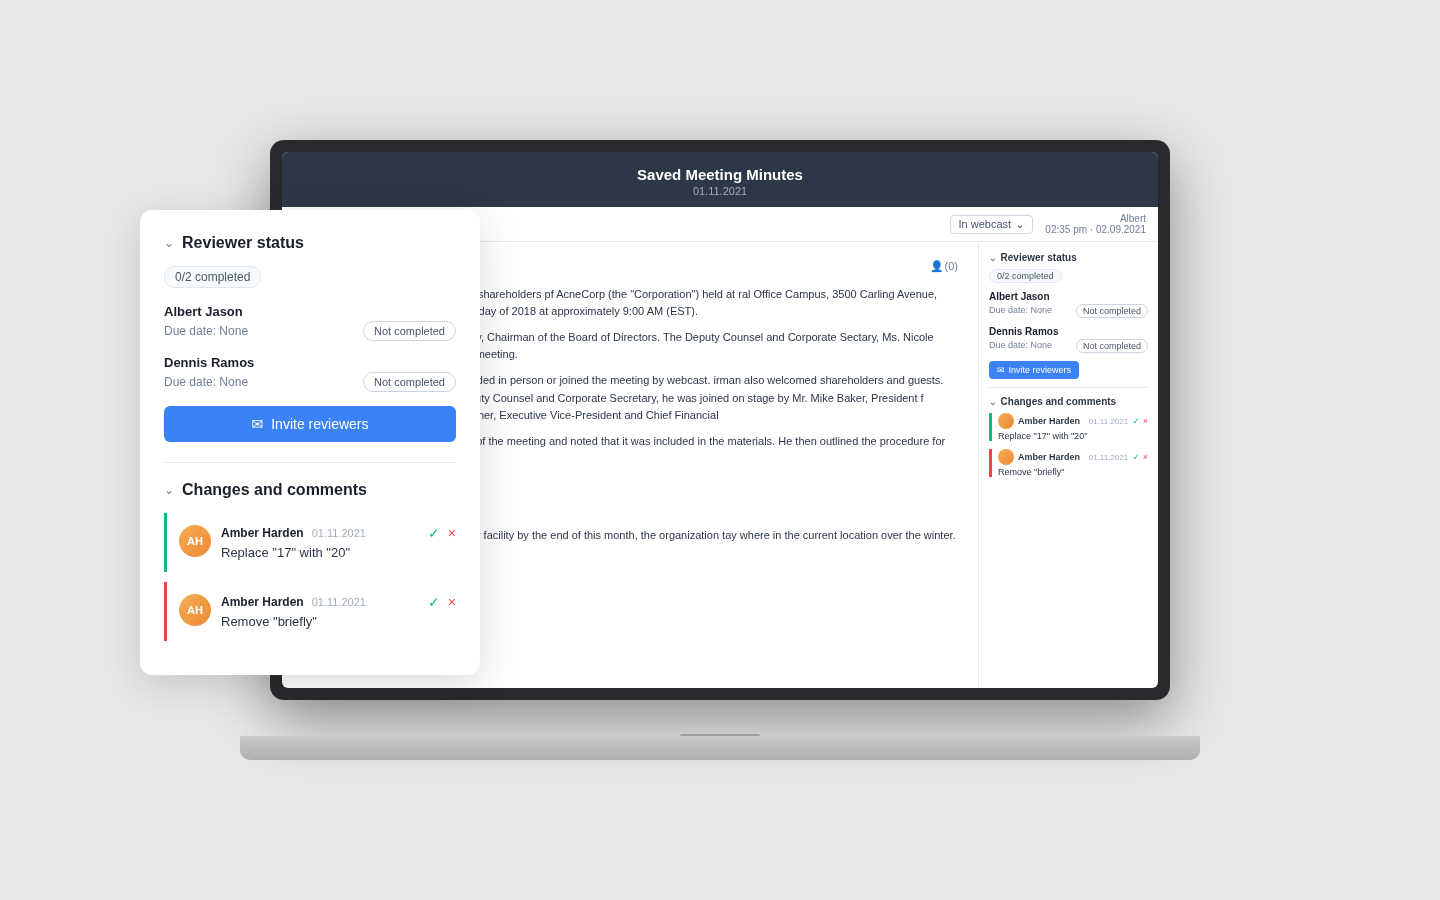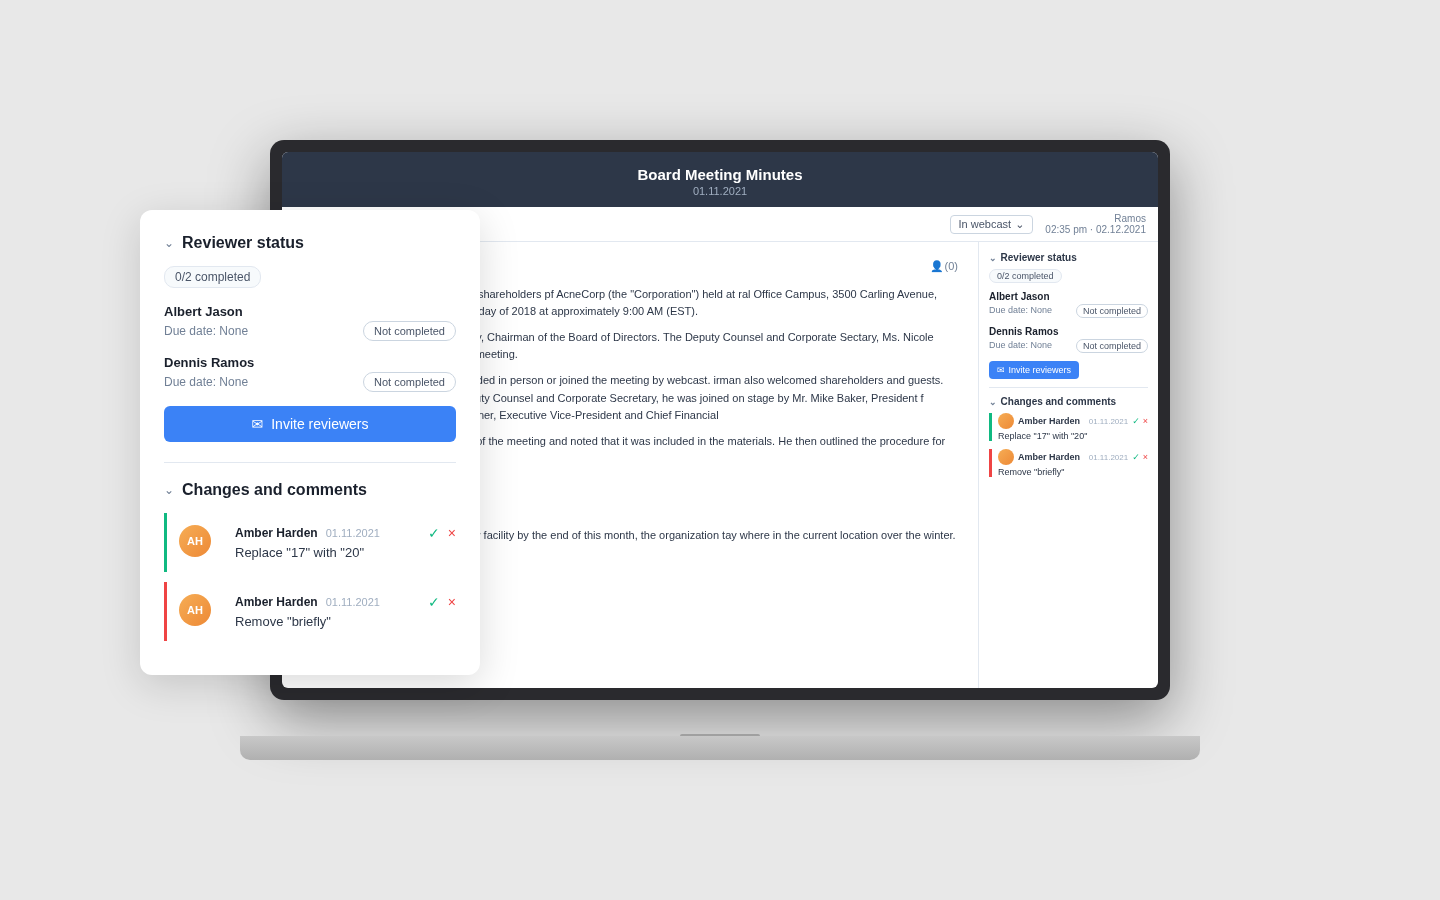--- a/index.html
+++ b/index.html
@@ -399,21 +399,21 @@
       cursor: pointer;
       width: 100%;
       margin-bottom: 4px;
     }
 
     .panel-comments-section {
     }
 
     .panel-comment-item {
       display: flex;
-      gap: 24px;
+      gap: 10px;
       padding: 12px 0;
       border-left: 3px solid #e2e8f0;
       padding-left: 12px;
       margin-bottom: 10px;
     }
 
     .panel-comment-item.green-border {
       border-left-color: #10b981;
     }
 
@@ -567,32 +567,32 @@
         </div>
       </div>
     </div>
   </div>
 
   <div class="laptop-shell">
     <div class="laptop-screen-bezel">
       <div class="laptop-screen">
 
         <div class="doc-header">
-          <div class="doc-title">Board Meeting Minutes</div>
+          <div class="doc-title">Saved Meeting Minutes</div>
           <div class="doc-date">01.11.2021</div>
         </div>
 
         <div class="doc-toolbar">
           <div class="status-badge">
             <span>In webcast</span>
             <span>⌄</span>
           </div>
           <div class="saved-info">
-            <div>Ramos</div>
-            <div>02:35 pm · 02.12.2021</div>
+            <div>Albert</div>
+            <div>02:35 pm · 02.09.2021</div>
           </div>
         </div>
 
         <div class="doc-content-area">
 
           <div class="doc-body">
             <div class="assignees-bar">
               <span>👤</span>
               <span>(0)</span>
             </div>

